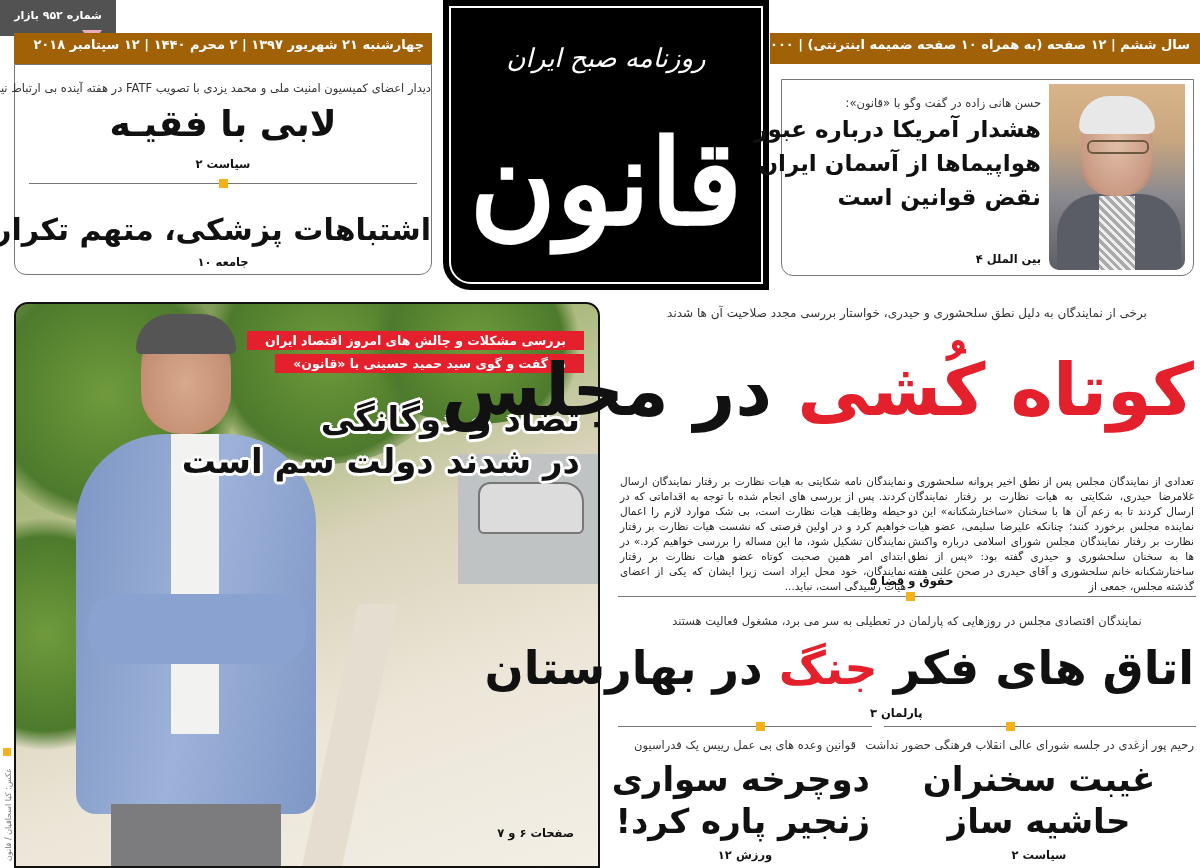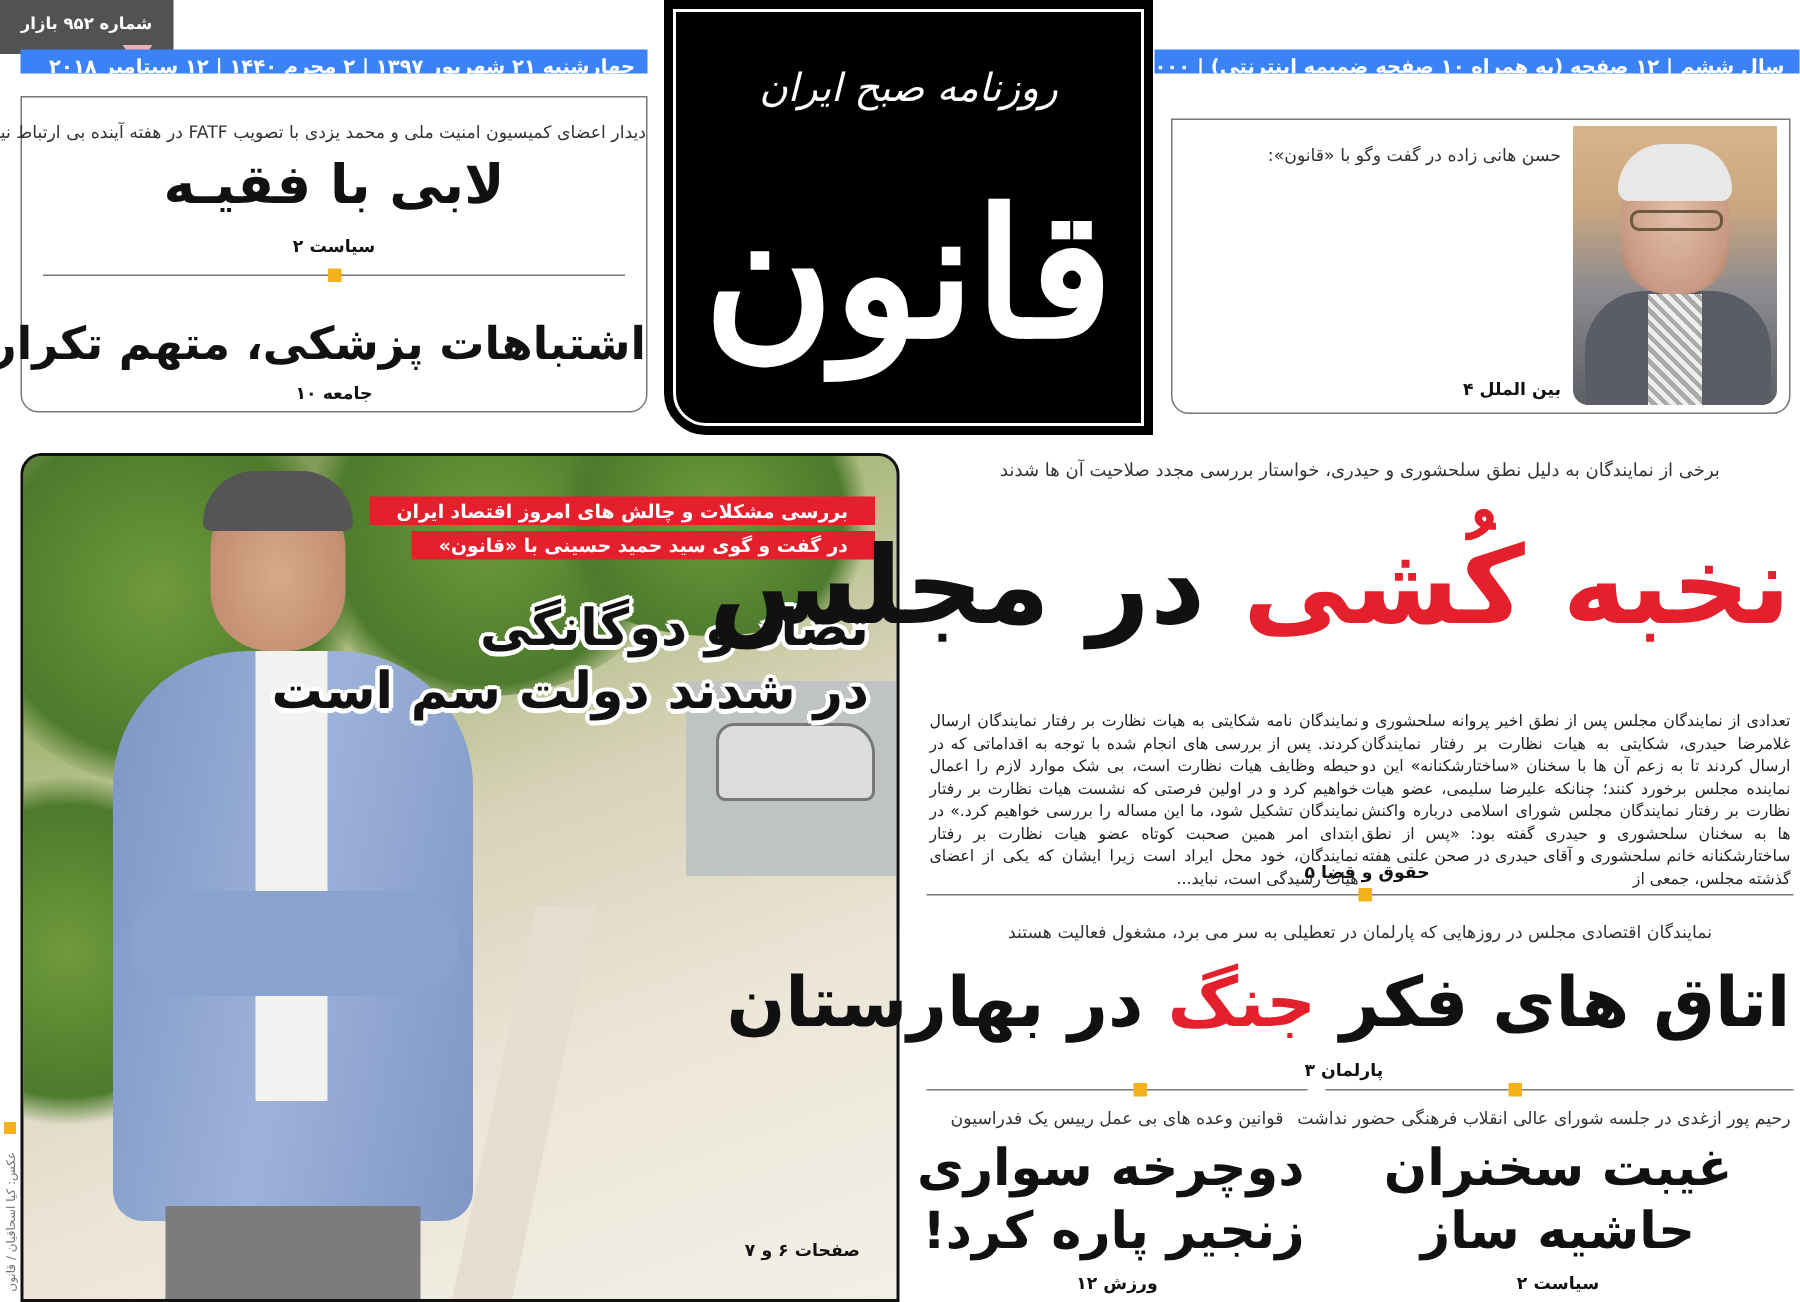--- a/index.html
+++ b/index.html
@@ -2,21 +2,21 @@
 <html lang="fa" dir="rtl"><head>
 <meta charset="utf-8">
 <style>
   * { box-sizing: border-box; margin: 0; padding: 0; }
   html, body { width: 1200px; height: 868px; overflow: hidden; background: #ffffff; }
   body { font-family: "DejaVu Sans", sans-serif; color: #111; position: relative; direction: rtl; }
 
   .abs { position: absolute; }
 
   
-  .topbar { position: absolute; top: 33px; height: 16px; background: #3b82f6; color: #fff;
+  .topbar { position: absolute; top: 33px; height: 31px; background: #a16207; color: #fff;
             font-size: 13px; font-weight: bold; line-height: 24px; white-space: nowrap; overflow: hidden; padding-left: 42px; }
   .topbar.left { left: 14px; width: 418px; padding-right: 8px; text-align: right; }
   .topbar.right { left: 770px; width: 430px; padding-right: 10px; text-align: right; }
 
   .watermark { position: absolute; left: 0; top: 0; width: 116px; height: 36px; background: #404040;
                color: #fff; font-size: 11px; font-weight: bold; line-height: 32px; text-align: center; opacity: 0.9; }
   .watermark:after { content: ""; position: absolute; left: 82px; top: 30px; border-left: 10px solid transparent;
                border-right: 10px solid transparent; border-top: 14px solid #e8a6b2; }
 
   
@@ -129,20 +129,25 @@
 
 <div class="box box-right">
   <div class="portrait">
     <div class="body"></div>
       <div class="shirt"></div>
       <div class="head"></div>
       <div class="hair"></div>
       <div class="glasses"></div>
   </div>
   <div class="kicker abs" style="top:16px;right:152px;text-align:right;">حسن هانی زاده در گفت وگو با «قانون»:</div>
+  <div class="abs" style="top:32px;right:152px;text-align:right;">
+    <div class="headline" style="text-align:right;font-size:23px;line-height:34px;">هشدار آمریکا درباره عبور</div>
+    <div class="headline" style="text-align:right;font-size:23px;line-height:34px;">هواپیماها از آسمان ایران</div>
+    <div class="headline" style="text-align:right;font-size:23px;line-height:34px;">نقض قوانین است</div>
+  </div>
   <div class="pageref abs" style="top:172px;right:152px;">بین الملل ۴</div>
 </div>
 
 <div class="photo">
   <div class="tree" style="left:-40px;top:-40px;width:260px;height:260px;"></div>
   <div class="tree" style="left:180px;top:-60px;width:260px;height:220px;"></div>
   <div class="tree" style="left:340px;top:-40px;width:240px;height:160px;"></div>
   <div class="tree" style="left:-30px;top:180px;width:120px;height:300px;"></div>
   <div class="road"></div>
   <div class="car"></div>
@@ -165,21 +170,21 @@
   <div class="photo-pageref">صفحات ۶ و ۷</div>
 </div>
 
 <div class="credit">
   <div class="sq"></div>
   <span>عکس: کیا اسحاقیان / قانون</span>
 </div>
 
 <div class="main-kicker">برخی از نمایندگان به دلیل نطق سلحشوری و حیدری، خواستار بررسی مجدد صلاحیت آن ها شدند</div>
 <div class="main-headline">
-  <span class="red">نخبه کُشی</span>
+  <span class="red">کوتاه کُشی</span>
   <span>در مجلس</span>
 </div>
 <div class="col r">تعدادی از نمایندگان مجلس پس از نطق اخیر پروانه سلحشوری و غلامرضا حیدری، شکایتی به هیات نظارت بر رفتار نمایندگان ارسال کردند تا به زعم آن ها با سخنان «ساختارشکنانه» این دو نماینده مجلس برخورد کنند؛ چنانکه علیرضا سلیمی، عضو هیات نظارت بر رفتار نمایندگان مجلس شورای اسلامی درباره واکنش ها به سخنان سلحشوری و حیدری گفته بود: «پس از نطق ساختارشکنانه خانم سلحشوری و آقای حیدری در صحن علنی هفته گذشته مجلس، جمعی از</div>
 <div class="col l">نمایندگان نامه شکایتی به هیات نظارت بر رفتار نمایندگان ارسال کردند. پس از بررسی های انجام شده با توجه به اقداماتی که در حیطه وظایف هیات نظارت است، بی شک موارد لازم را اعمال خواهیم کرد و در اولین فرصتی که نشست هیات نظارت بر رفتار نمایندگان تشکیل شود، ما این مساله را بررسی خواهیم کرد.» در ابتدای امر همین صحبت کوتاه عضو هیات نظارت بر رفتار نمایندگان، خود محل ایراد است زیرا ایشان که یکی از اعضای هیات رسیدگی است، نباید...</div>
 <div class="pageref main-pageref">حقوق و قضا ۵</div>
 
 <div class="sep hsep1"></div>
 <div class="sq sq1"></div>
 
 <div class="sec2-kicker">نمایندگان اقتصادی مجلس در روزهایی که پارلمان در تعطیلی به سر می برد، مشغول فعالیت هستند</div>

